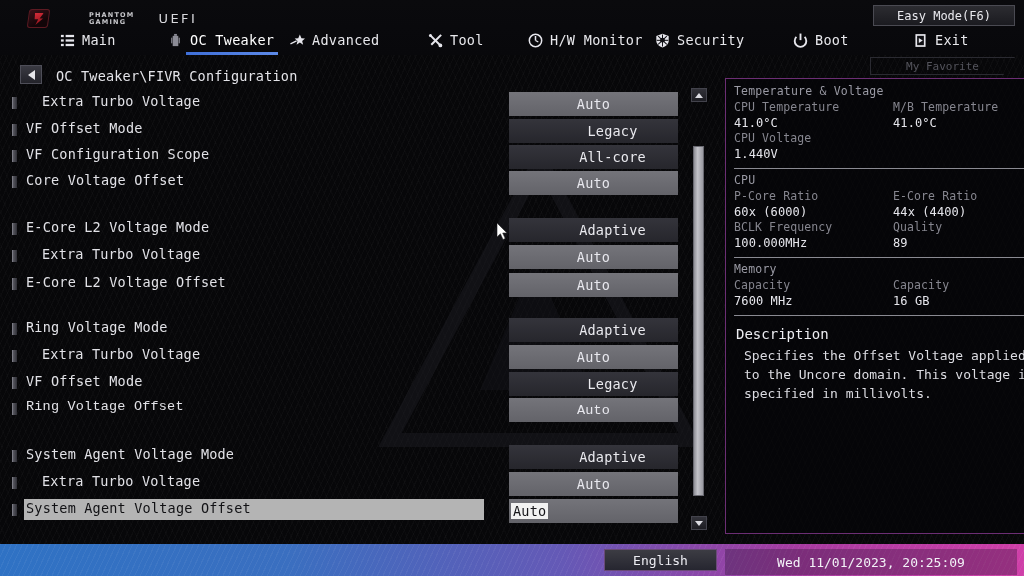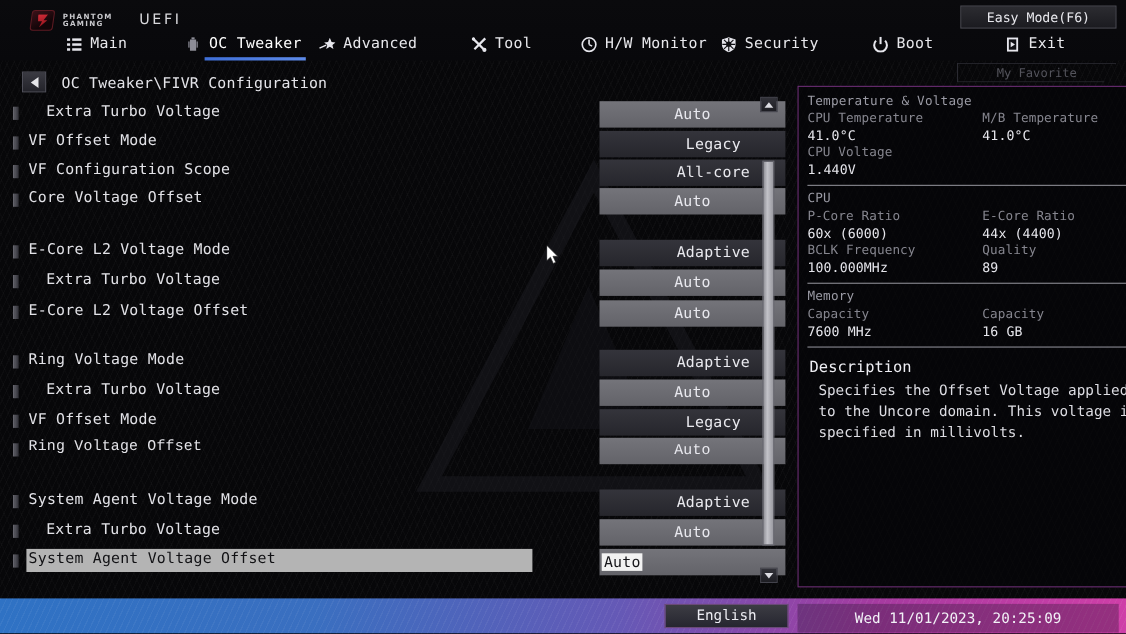--- a/index.html
+++ b/index.html
@@ -39,21 +39,21 @@
     position: relative;
     transform: skewX(-8deg);
   }
   .pg-badge::after {
     content: "";
     position: absolute; left: 5px; top: 3px;
     width: 9px; height: 12px;
     background: linear-gradient(160deg, #d32d3a 0%, #8b1018 100%);
     clip-path: polygon(0% 0%, 100% 0%, 62% 45%, 100% 45%, 25% 100%, 48% 52%, 8% 52%);
   }
-  .pg-text { display: flex; flex-direction: column; line-height: 1.05; }
+  .pg-text { display: flex; flex-direction: column; line-height: 1.05; margin-left: 32px; }
   .pg-text span {
     font-family: "DejaVu Sans", "Liberation Sans", sans-serif;
     font-size: 6.5px; letter-spacing: 1.2px; color: #c8c8cc; font-weight: bold;
   }
   #uefi-label {
     font-family: "DejaVu Sans", "Liberation Sans", sans-serif;
     font-size: 13px; letter-spacing: 2.4px; color: #d8d8dc; margin-left: 16px; font-weight: 500;
   }
 
   #navtabs {
@@ -129,21 +129,20 @@
     position: absolute; left: 24px; top: 0px; width: 460px; height: 21px;
     background: #b4b4b4;
   }
   .srow.selected .slabel { color: #111114; z-index: 2; }
   .vbox {
     position: absolute; left: 509px; top: 0px;
     width: 169px; height: 24px;
     display: flex; align-items: center; justify-content: center;
     font-size: 13.5px; letter-spacing: 0.2px;
     cursor: pointer;
-    margin-left: 36px;
   }
   .vbox.field {
     background: linear-gradient(180deg, #74747a 0%, #636369 100%);
     color: #e8e8ee;
   }
   .vbox.dropdown {
     background: linear-gradient(180deg, #34343b 0%, #26262c 100%);
     color: #eaeaef;
     padding-left: 38px;
   }

